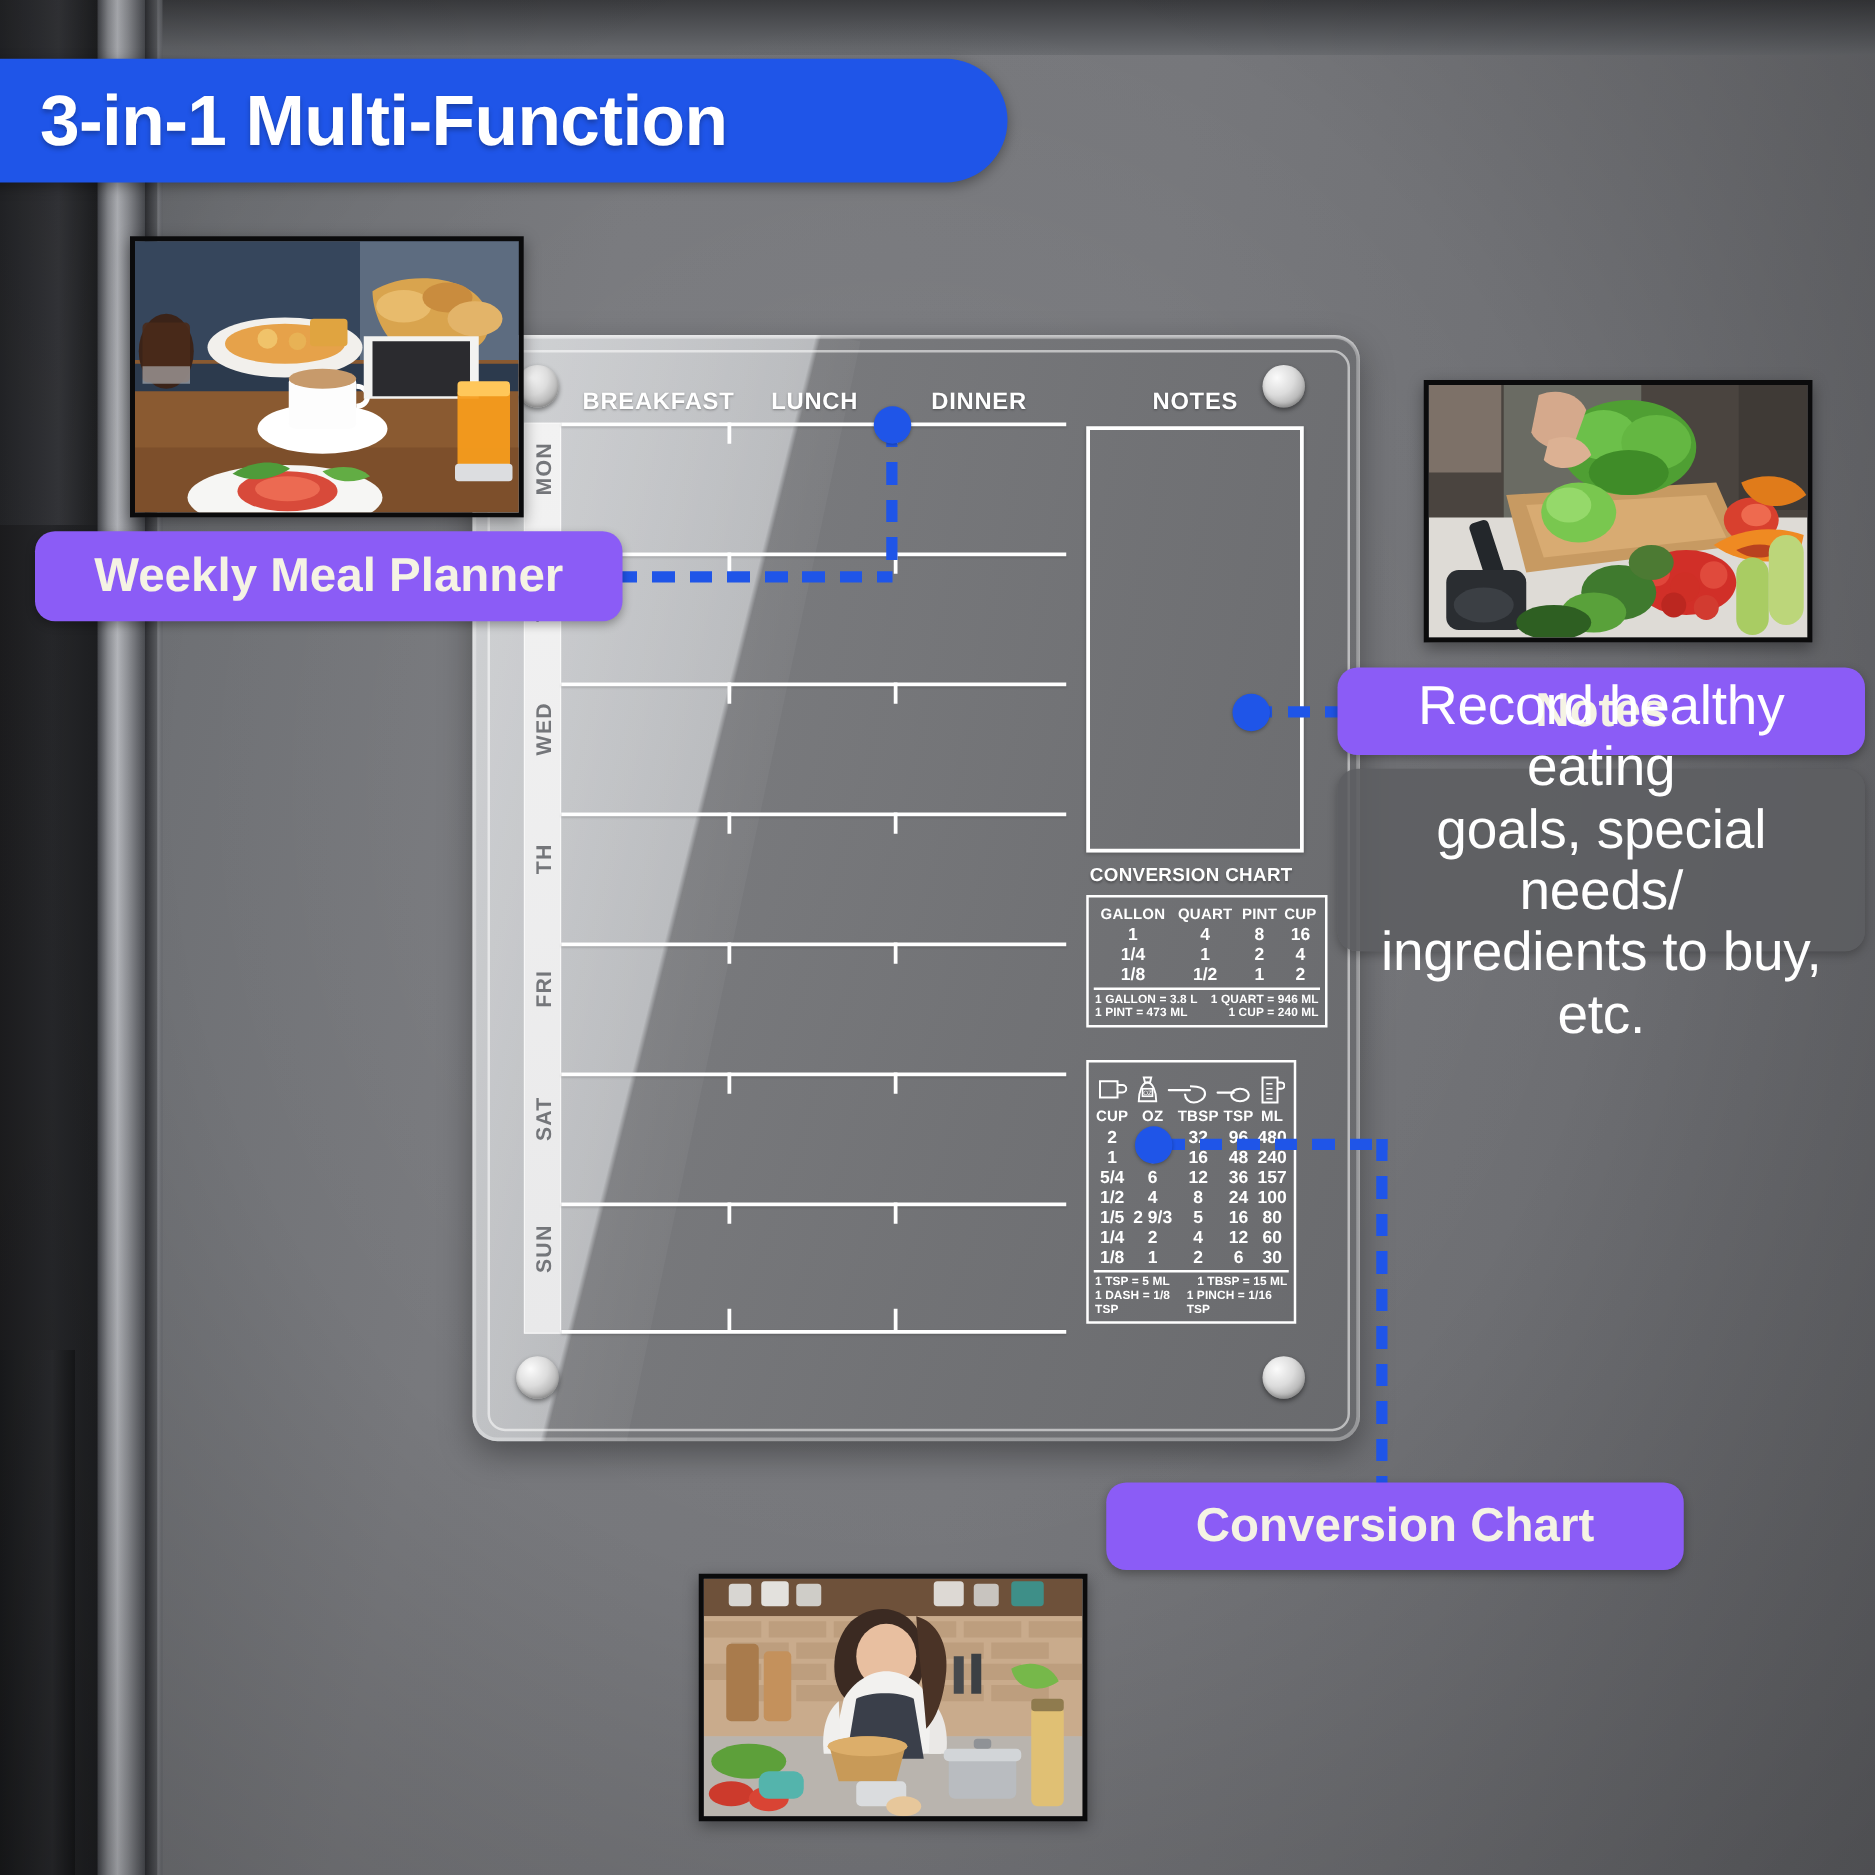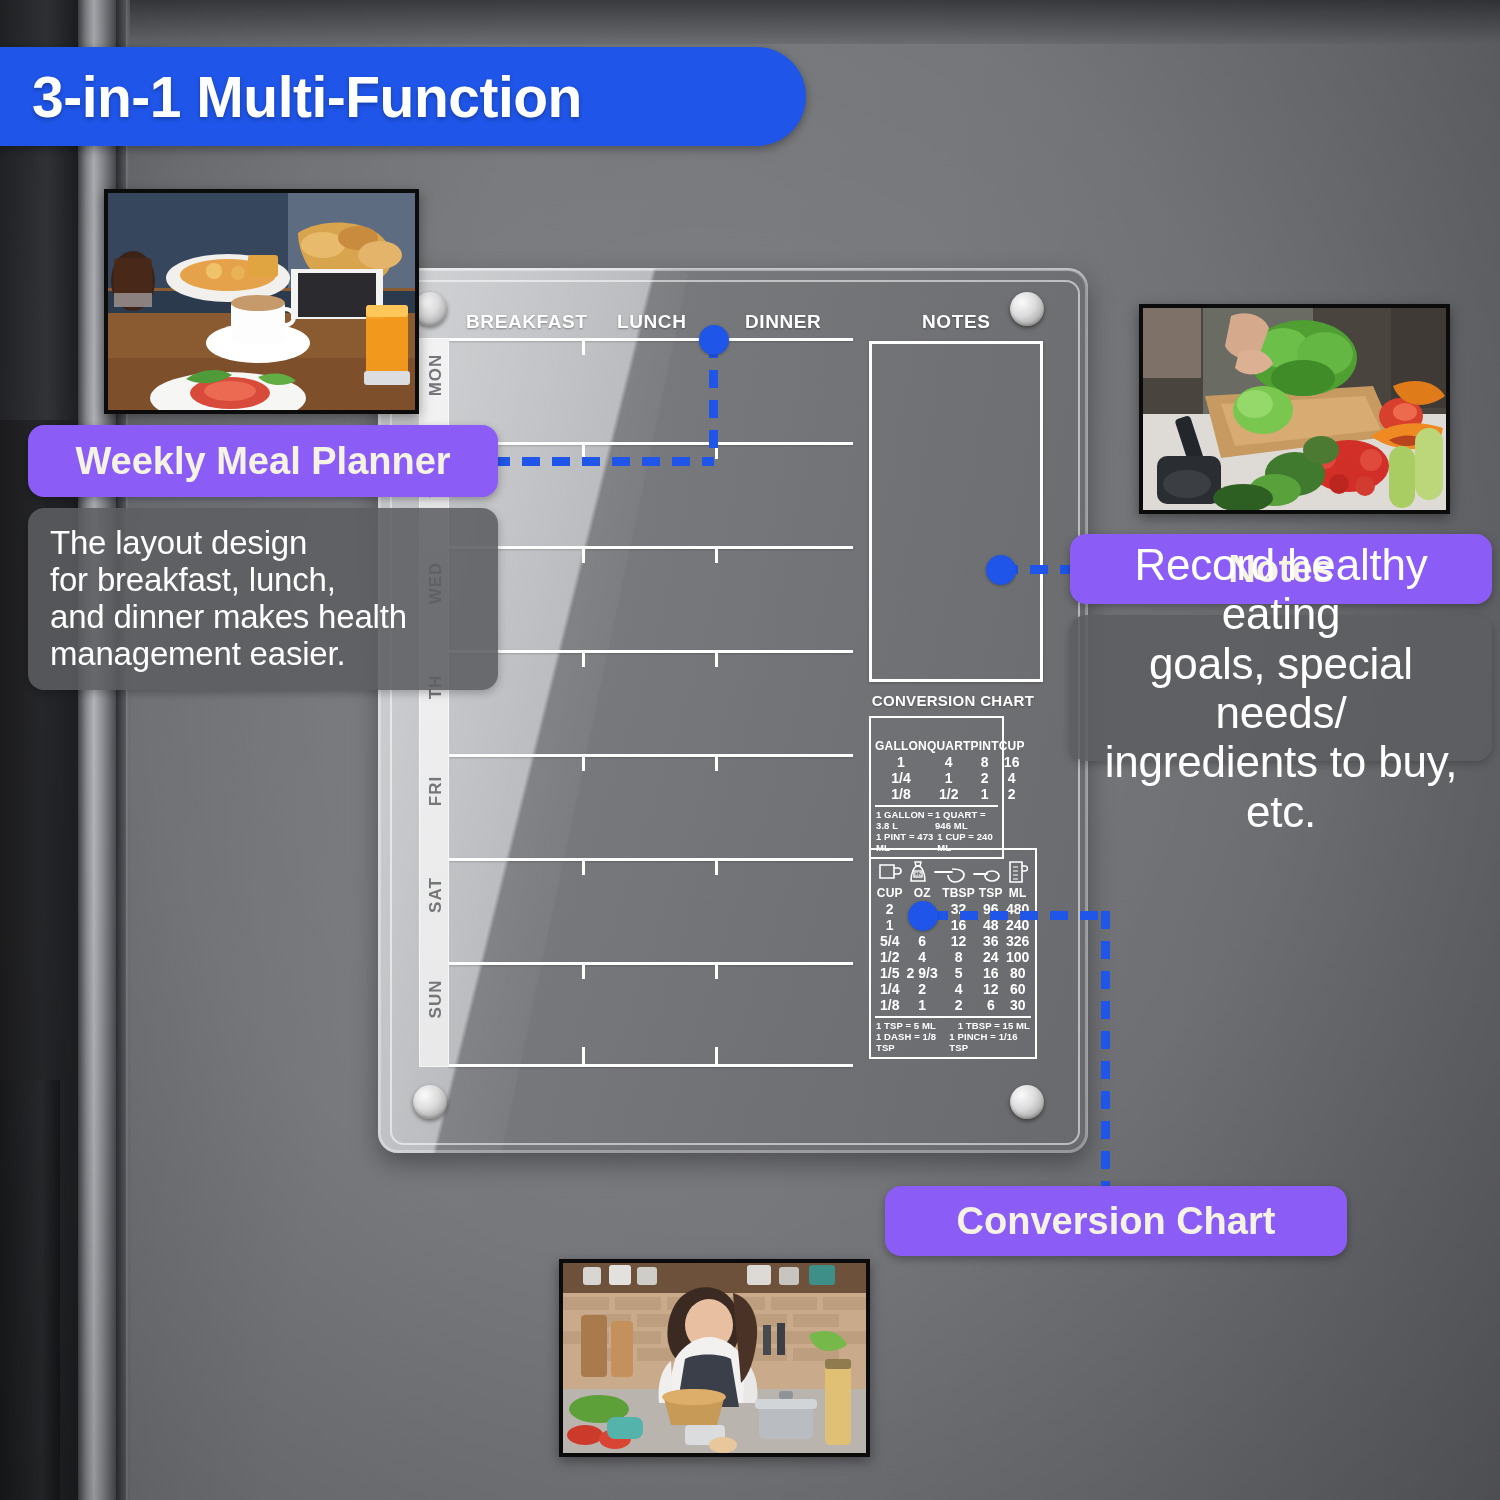--- a/index.html
+++ b/index.html
@@ -80,22 +80,22 @@
     box-shadow:0 1px 2px rgba(0,0,0,.18);}
   .tick{position:absolute;width:3px;height:17px;background:#ffffff;}
 
   .notesbox{position:absolute;left:869px;top:341px;width:168px;height:335px;
     border:3px solid #ffffff;box-shadow:0 1px 3px rgba(0,0,0,.22);}
 
   
   .cc-title{position:absolute;left:869px;top:692px;width:168px;text-align:center;
     color:#ffffff;font-size:15px;font-weight:bold;letter-spacing:.3px;
     text-shadow:0 1px 2px rgba(0,0,0,.3);}
-  .cc-box{position:absolute;left:869px;top:716px;width:135px;
-    border:2px solid #ffffff;padding:20px 4px 4px;box-sizing:border-box;}
+  .cc-box{position:absolute;left:869px;top:716px;width:193px;
+    border:2px solid #ffffff;padding:5px 4px 4px;box-sizing:border-box;}
   .cc-box2{position:absolute;left:869px;top:848px;width:168px;
     border:2px solid #ffffff;padding:4px 4px 4px;box-sizing:border-box;}
   table.cc{width:100%;border-collapse:collapse;color:#fff;
     font-family:"Liberation Sans",sans-serif;}
   table.cc th{font-size:12px;font-weight:bold;letter-spacing:.2px;padding:1px 0;}
   table.cc td{font-size:14px;font-weight:bold;text-align:center;padding:0px 0;}
   .cc-foot{display:flex;justify-content:space-between;color:#fff;
     font-size:9.5px;font-weight:bold;padding:0 1px;letter-spacing:.1px;}
   .cc-rule{height:2px;background:#fff;margin:3px 0 2px;}
   .iconrow{display:flex;justify-content:space-around;align-items:flex-end;
@@ -287,21 +287,21 @@
         <td>8</td>
         <td>16</td>
         <td>48</td>
         <td>240</td>
       </tr>
       <tr>
         <td>5/4</td>
         <td>6</td>
         <td>12</td>
         <td>36</td>
-        <td>326</td>
+        <td>157</td>
       </tr>
       <tr>
         <td>1/2</td>
         <td>4</td>
         <td>8</td>
         <td>24</td>
         <td>100</td>
       </tr>
       <tr>
         <td>1/5</td>
@@ -486,26 +486,20 @@
   <div class="dash-h" style="left:1000px;top:565px;width:92px;"></div>
   <div class="dot" style="left:986px;top:555px;"></div>
 
   <div class="dash-h" style="left:930px;top:911px;width:180px;"></div>
   <div class="dash-v" style="left:1101px;top:911px;height:290px;"></div>
   <div class="dot" style="left:908px;top:901px;"></div>
 
   <div class="co-title" style="left:28px;top:425px;width:470px;height:72px;font-size:38px;">
     <span>Weekly Meal Planner</span>
   </div>
-  <div class="co-body" style="left:28px;top:508px;width:470px;height:182px;padding:0 22px;box-sizing:border-box;font-size:33px;">
-    <span>The layout design
-for breakfast, lunch,
-and dinner makes health
-management easier.</span>
-  </div>
 
   <div class="co-title" style="left:1070px;top:534px;width:422px;height:70px;font-size:38px;">
     <span>Notes</span>
   </div>
   <div class="co-body" style="left:1070px;top:615px;width:422px;height:146px;padding:0 16px;box-sizing:border-box;font-size:44px;text-align:center;">
     <span>Record healthy eating
 goals, special needs/
 ingredients to buy, etc.</span>
   </div>
 

